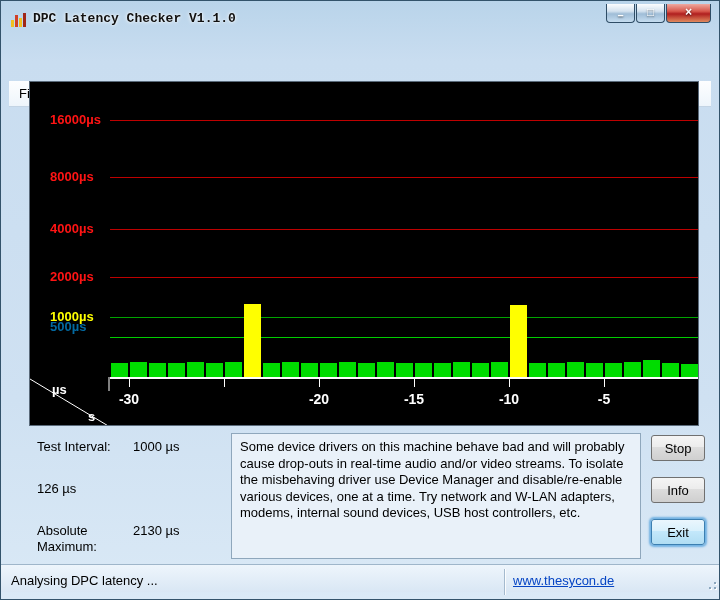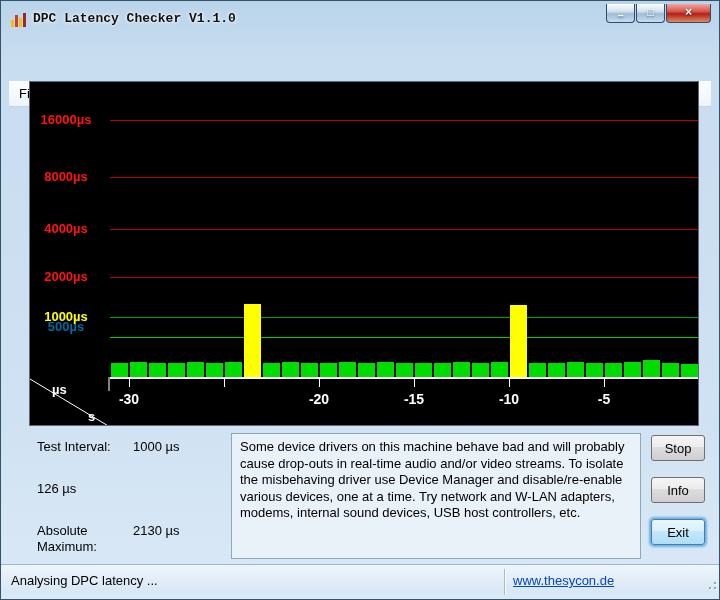--- a/index.html
+++ b/index.html
@@ -31,21 +31,21 @@
     background:linear-gradient(180deg,#efa9a0,#d8584c 40%,#b01f1f 55%,#e08a5e);}
   .wbtn.minimize .glyph{margin-top:6px;}
   
   .menubar{position:absolute;left:8px;right:8px;top:32px;height:26px;display:flex;align-items:flex-start;
     background:linear-gradient(180deg,#fdfeff,#eef5fb);border-bottom:1px solid #c3d4e4;margin-top:48px;}
   .menu-item{padding:5px 10px 0 10px;font-size:13px;color:#000;}
   
   .chart{position:absolute;left:28px;top:80px;width:670px;height:345px;background:#000;
     border:1px solid #5a6a7a;overflow:hidden;}
   .gridline{position:absolute;height:1px;}
-  .ylabel{position:absolute;left:0;width:72px;text-align:center;font-size:13px;font-weight:bold;}
+  .ylabel{position:absolute;left:0;width:72px;text-align:left;font-size:13px;font-weight:bold;padding-left:20px;}
   .bar{position:absolute;}
   .xaxis{position:absolute;left:80px;top:295px;width:589px;height:2px;background:#fff;}
   .tick{position:absolute;width:1px;height:8px;background:#fff;}
   .ticklabel{position:absolute;width:40px;text-align:center;color:#fff;font-size:14px;font-weight:bold;}
   .corner{position:absolute;left:0;top:295px;}
   
   .stats{position:absolute;left:36px;top:438px;width:190px;}
   .stat-row{display:flex;margin-bottom:26px;font-size:13px;color:#000;line-height:16px;}
   .stat-label{width:96px;}
   .message-box{position:absolute;left:230px;top:432px;width:410px;height:126px;

